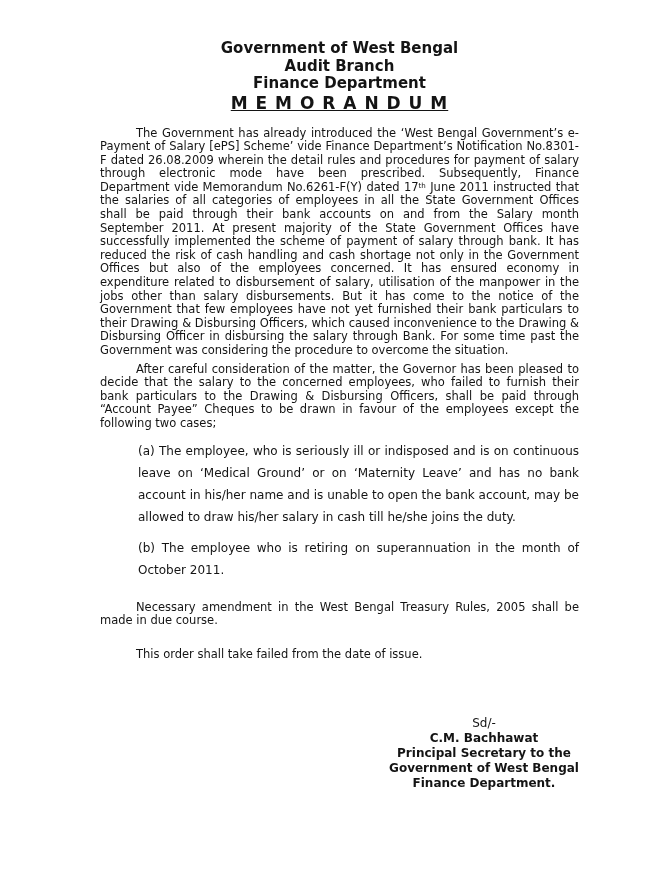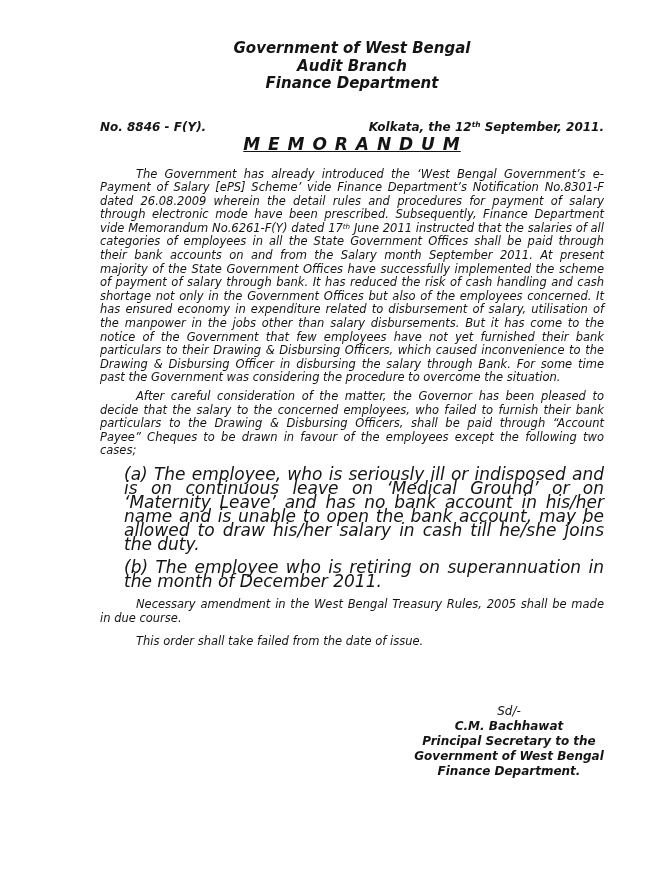--- a/index.html
+++ b/index.html
@@ -5,26 +5,25 @@
   html, body {
     margin: 0;
     padding: 0;
     background: #ffffff;
   }
   .page {
     position: relative;
     width: 672px;
     height: 870px;
     box-sizing: border-box;
-    padding: 40px 68px 0 100px;
+    padding: 40px 93px 0 100px;
     background: #ffffff;
     font-family: "DejaVu Sans", "Liberation Sans", sans-serif;
     color: #141414;
     overflow: hidden;
-    font-style: italic;
   }
   .doc-header {
     text-align: center;
     font-weight: bold;
     font-size: 15px;
     line-height: 17.5px;
   }
   .ref-row {
     display: flex;
     justify-content: space-between;
@@ -46,27 +45,27 @@
     text-align: justify;
     margin: 5px 0 0 0;
   }
   .body-para.first {
     margin-top: 14px;
   }
   .indent {
     text-indent: 36px;
   }
   .list-item {
-    font-size: 17px;
-    line-height: 14px;
+    font-size: 12px;
+    line-height: 22px;
     text-align: justify;
-    margin: 9px 0 0 24px;
+    margin: 9px 0 0 38px;
   }
   .spaced {
-    margin-top: 10px;
+    margin-top: 20px;
   }
   sup.sup {
     font-size: 0.62em;
     vertical-align: baseline;
     position: relative;
     top: -0.45em;
     line-height: 0;
   }
   .signature {
     margin-top: 55px;
@@ -87,34 +86,30 @@
 <body>
 
 <div class="page">
 
   <div class="doc-header">
     <div>Government of West Bengal</div>
     <div>Audit Branch</div>
     <div>Finance Department</div>
   </div>
 
-  <div class="ref-row">
-    <span>No. 8846 - F(Y).</span>
-    <span><span>Kolkata, the  12</span><sup class="sup">th</sup><span> September, 2011.</span></span>
-  </div>
 
   <div class="memo-title">M E M O R A N D U M</div>
 
   <p class="body-para indent first"><span>The Government has already introduced the ‘West Bengal Government’s e-Payment of Salary [ePS] Scheme’ vide Finance Department’s Notification No.8301-F dated 26.08.2009 wherein the detail rules and procedures for payment of salary through electronic mode have been prescribed. Subsequently, Finance Department vide Memorandum No.6261-F(Y) dated 17</span><sup class="sup">th</sup><span> June 2011 instructed that the salaries of all categories of employees in all the State Government Offices shall be paid through their bank accounts on and from the Salary month September 2011. At present majority of the State Government Offices have successfully implemented the scheme of payment of salary through bank. It has reduced the risk of cash handling and cash shortage not only in the Government Offices but also of the employees concerned. It has ensured economy in expenditure related to disbursement of salary, utilisation of the manpower in the jobs other than salary disbursements. But it has come to the notice of the Government that few employees have not yet furnished their bank particulars to their Drawing &amp; Disbursing Officers, which caused inconvenience to the Drawing &amp; Disbursing Officer in disbursing the salary through Bank. For some time past the Government was considering the procedure to overcome the situation.</span></p>
 
   <p class="body-para indent">After careful consideration of the matter, the Governor has been pleased to decide that the salary to the concerned employees, who failed to furnish their bank particulars to the Drawing &amp; Disbursing Officers, shall be paid through “Account Payee” Cheques to be drawn in favour of the employees except the following two cases;</p>
 
   <p class="list-item">(a) The employee, who is seriously ill or indisposed and is on continuous leave on ‘Medical Ground’ or on ‘Maternity Leave’ and has no bank account in his/her name and is unable to open the bank account, may be allowed to draw his/her salary in cash till he/she joins the duty.</p>
 
-  <p class="list-item">(b) The employee who is retiring on superannuation in the month of December 2011.</p>
+  <p class="list-item">(b) The employee who is retiring on superannuation in the month of October 2011.</p>
 
   <p class="body-para indent spaced">Necessary amendment in the West Bengal Treasury Rules, 2005 shall be made in due course.</p>
 
   <p class="body-para indent spaced">This order shall take failed from the date of issue.</p>
 
   <div class="signature">
     <div class="sig-sd">Sd/-</div>
     <div class="sig-bold">C.M. Bachhawat</div>
     <div class="sig-bold">Principal Secretary to the</div>
     <div class="sig-bold">Government of West Bengal</div>

